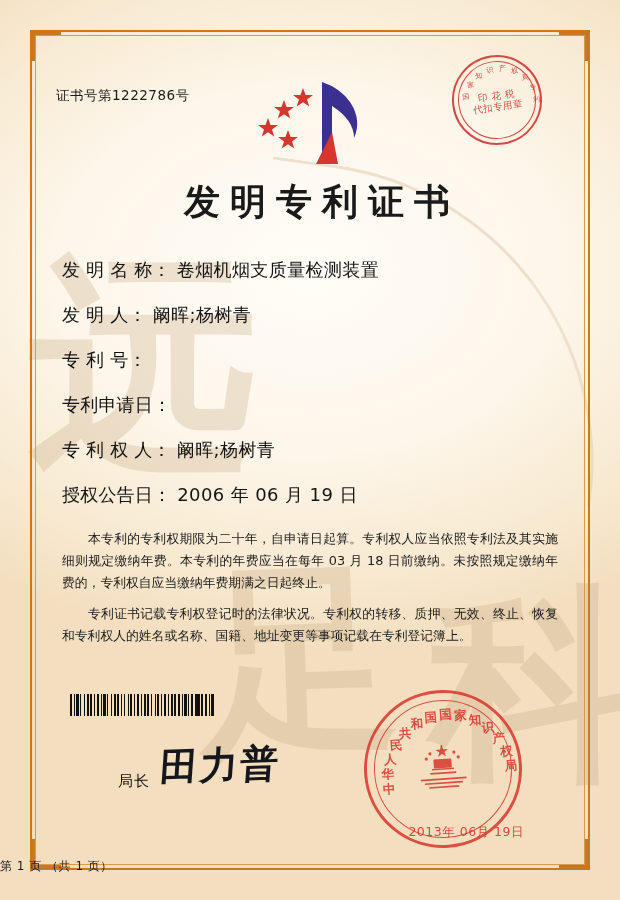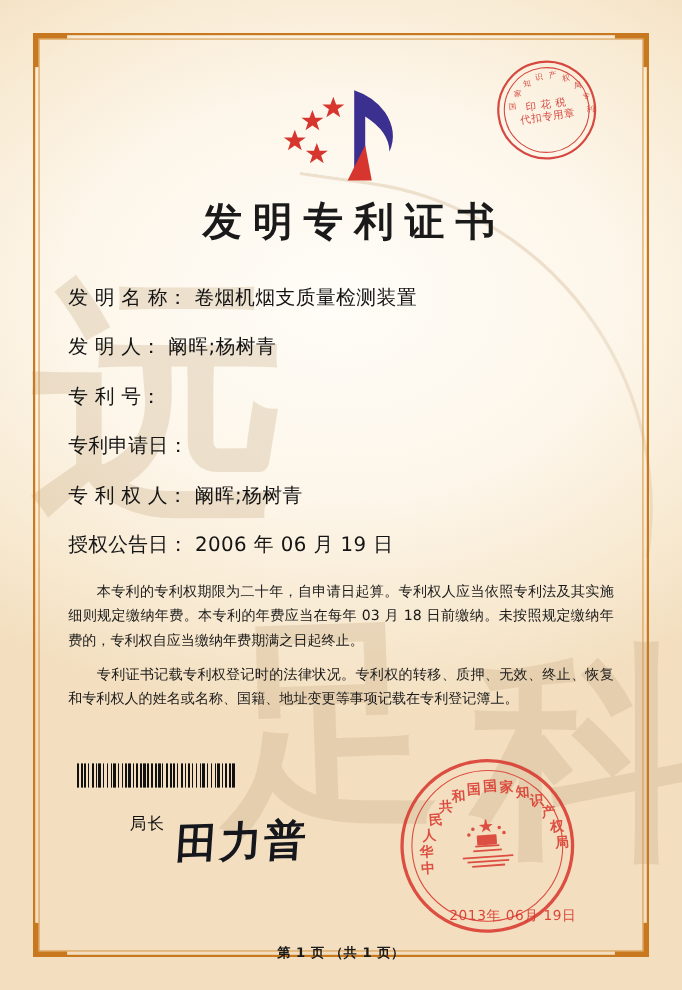--- a/index.html
+++ b/index.html
@@ -212,21 +212,21 @@
         #111 6px, #111 8.5px, transparent 8.5px, transparent 10px,
         #111 10px, #111 11px, transparent 11px, transparent 13.5px);
   }
 
   
   .sig-row {
     position: absolute;
     left: 118px;
     top: 740px;
     display: flex;
-    align-items: flex-start;
+    align-items: flex-end;
   }
   .sig-label {
     font-size: 15px;
     font-family: "DejaVu Sans", sans-serif;
     color: #111;
     letter-spacing: 1px;
   }
   .sig-script {
     margin-left: 10px;
     font-size: 38px;
@@ -288,26 +288,25 @@
     letter-spacing: 0.5px;
     opacity: 0.9;
   }
 
   
   .footer {
     position: absolute;
     left: 0;
     right: 0;
     top: 858px;
-    text-align: center;
+    text-align: left;
     font-size: 12px;
     color: #1a1a1a;
     font-family: "DejaVu Sans", sans-serif;
     letter-spacing: 0.5px;
-    font-weight: bold;
   }
 </style>
 </head>
 <body>
 
 <div class="page">
 
   <div class="watermark">
     <div class="wm-char wm1">远</div>
     <div class="wm-char wm2">足</div>
@@ -315,20 +314,21 @@
     <div class="wm-swoosh"></div>
   </div>
 
   <div class="border-outer"></div>
   <div class="border-inner"></div>
   <div class="corner tl"></div>
   <div class="corner tr"></div>
   <div class="corner bl"></div>
   <div class="corner br"></div>
 
+  <div class="cert-number">证书号第1222786号</div>
 
   <div class="emblem">
     <svg width="110" height="92" viewBox="0 0 110 92" xmlns="http://www.w3.org/2000/svg">
       <g fill="#d6362e">
         <polygon points="10,42 12.6,49 20,49 14,53.4 16.3,60.5 10,56.2 3.7,60.5 6,53.4 0,49 7.4,49"></polygon>
         <polygon points="26,24 28.6,31 36,31 30,35.4 32.3,42.5 26,38.2 19.7,42.5 22,35.4 16,31 23.4,31"></polygon>
         <polygon points="45,12 47.6,19 55,19 49,23.4 51.3,30.5 45,26.2 38.7,30.5 41,23.4 35,19 42.4,19"></polygon>
         <polygon points="30,54 32.6,61 40,61 34,65.4 36.3,72.5 30,68.2 23.7,72.5 26,65.4 20,61 27.4,61"></polygon>
       </g>
       <path d="M64 6 L64 86 L74 86 L74 30 Q96 44 96 62 Q104 44 92 26 Q82 12 64 6 Z" fill="#3b2f8f"></path>

